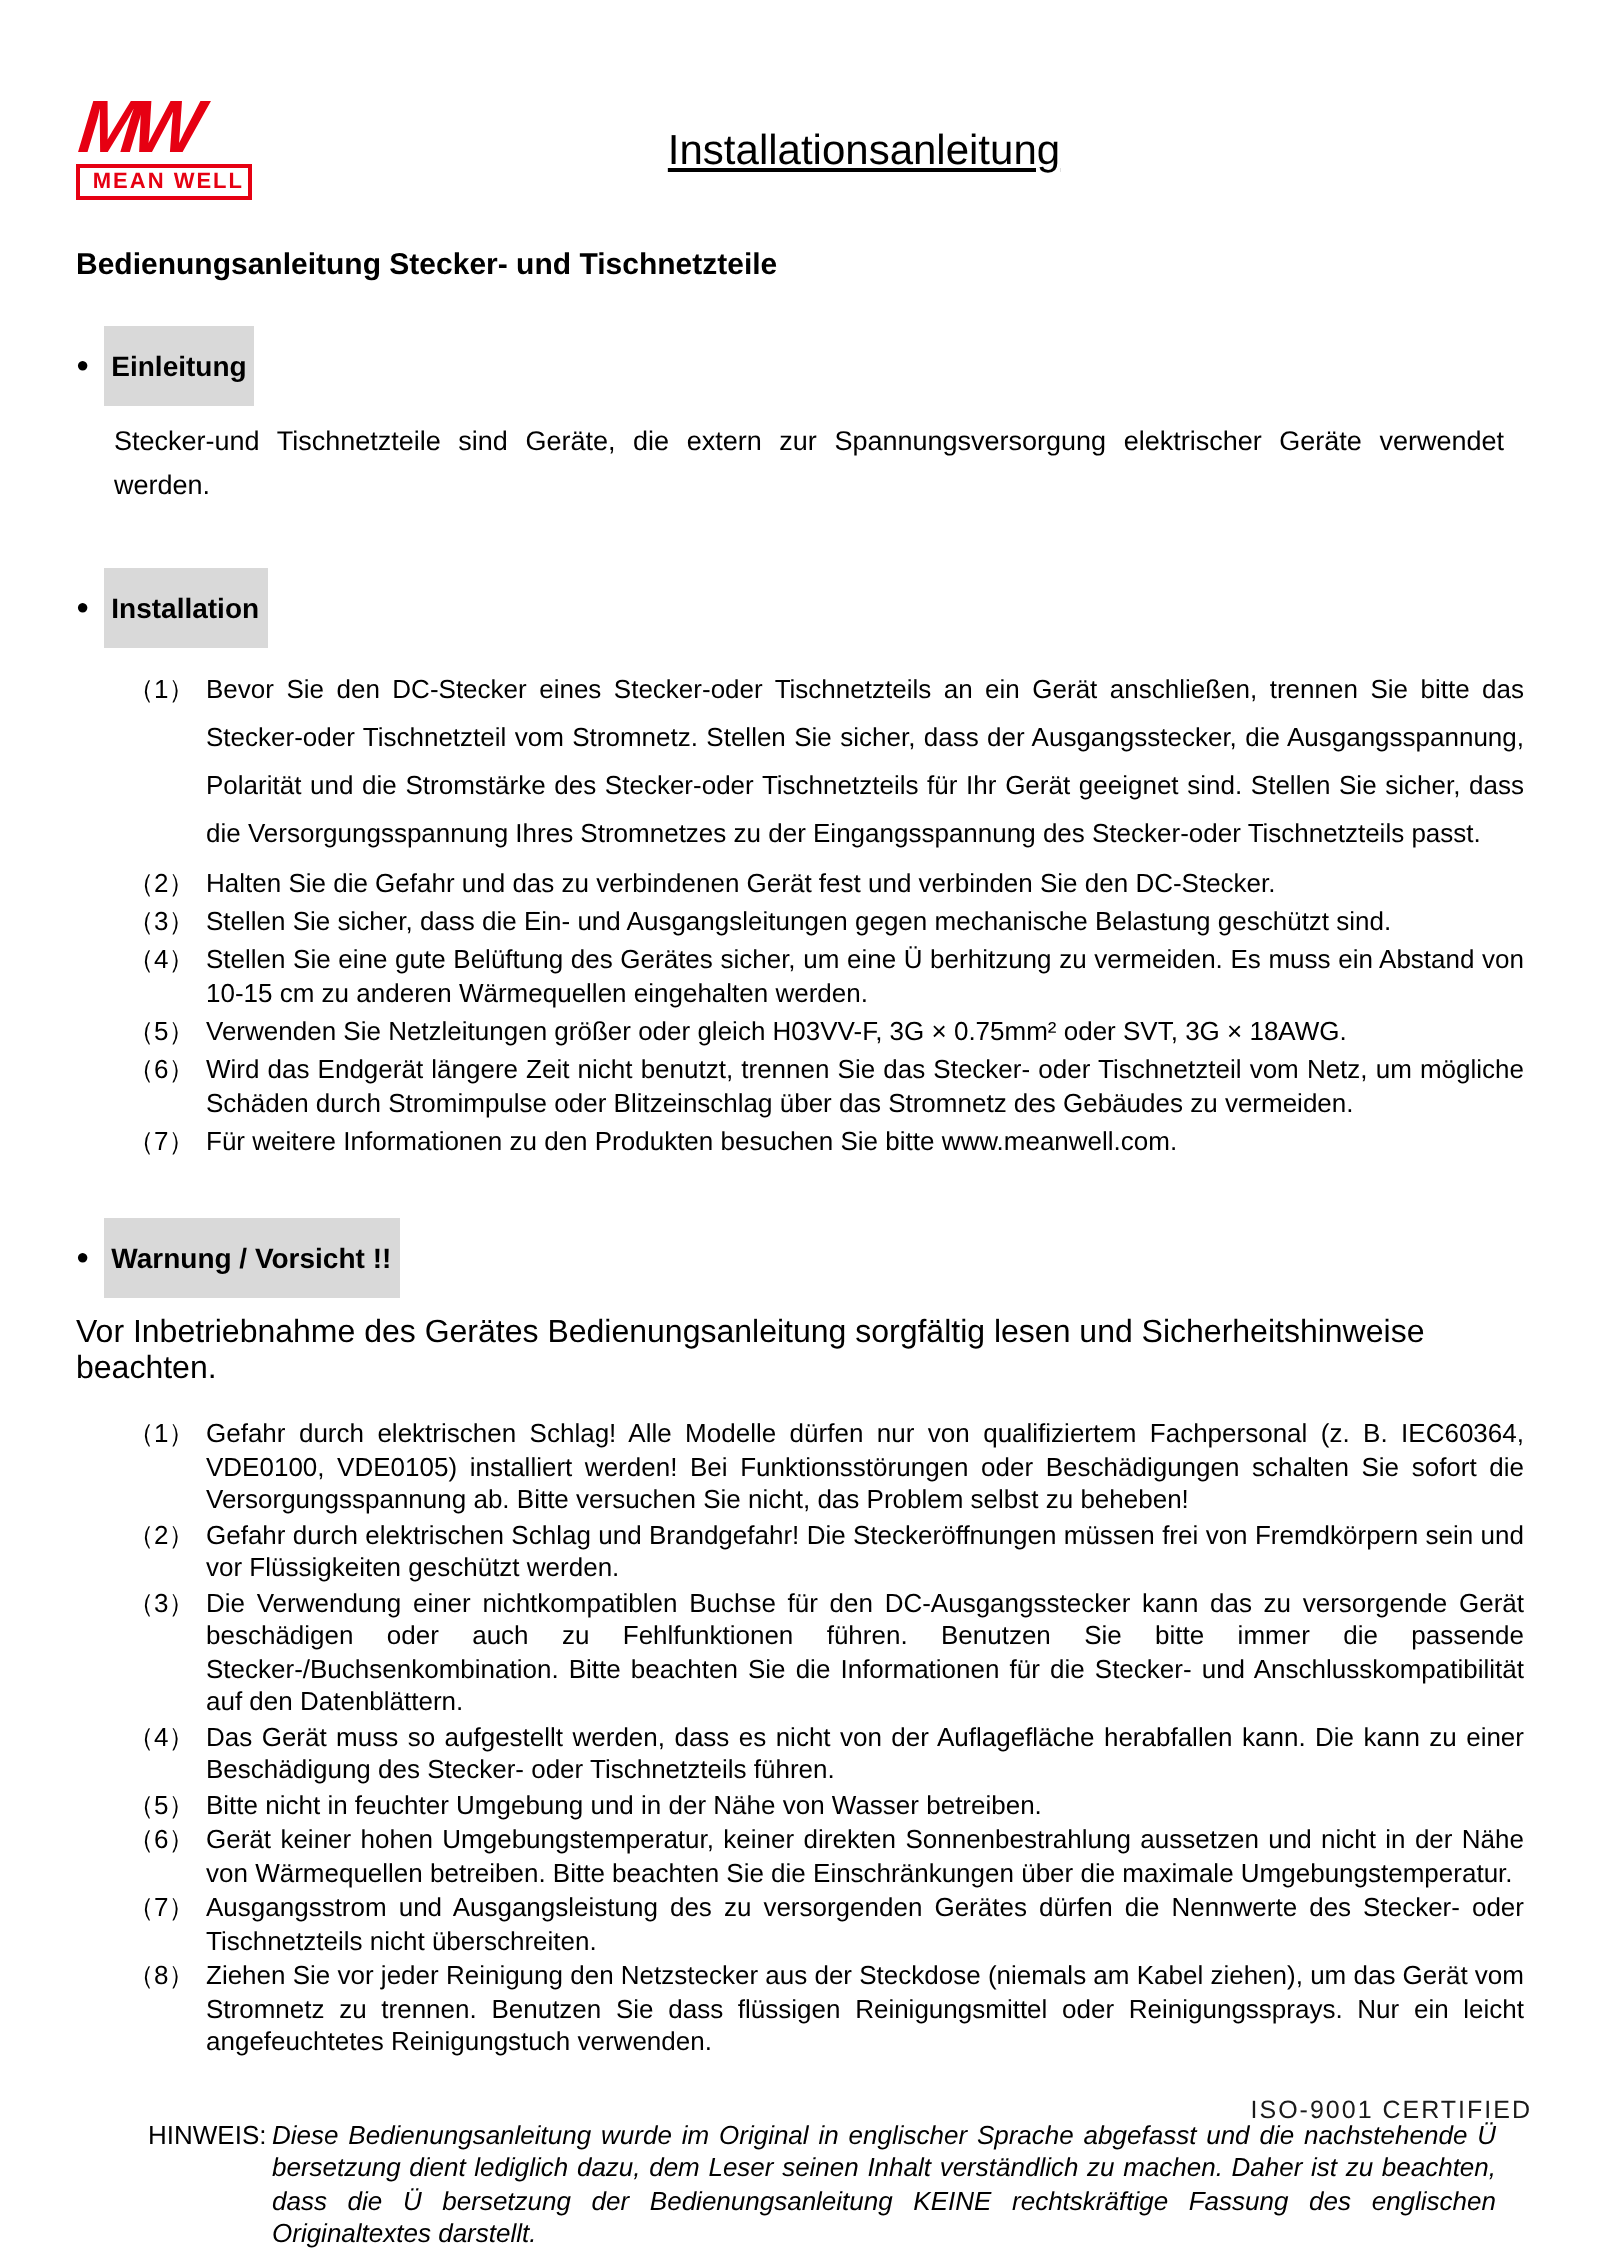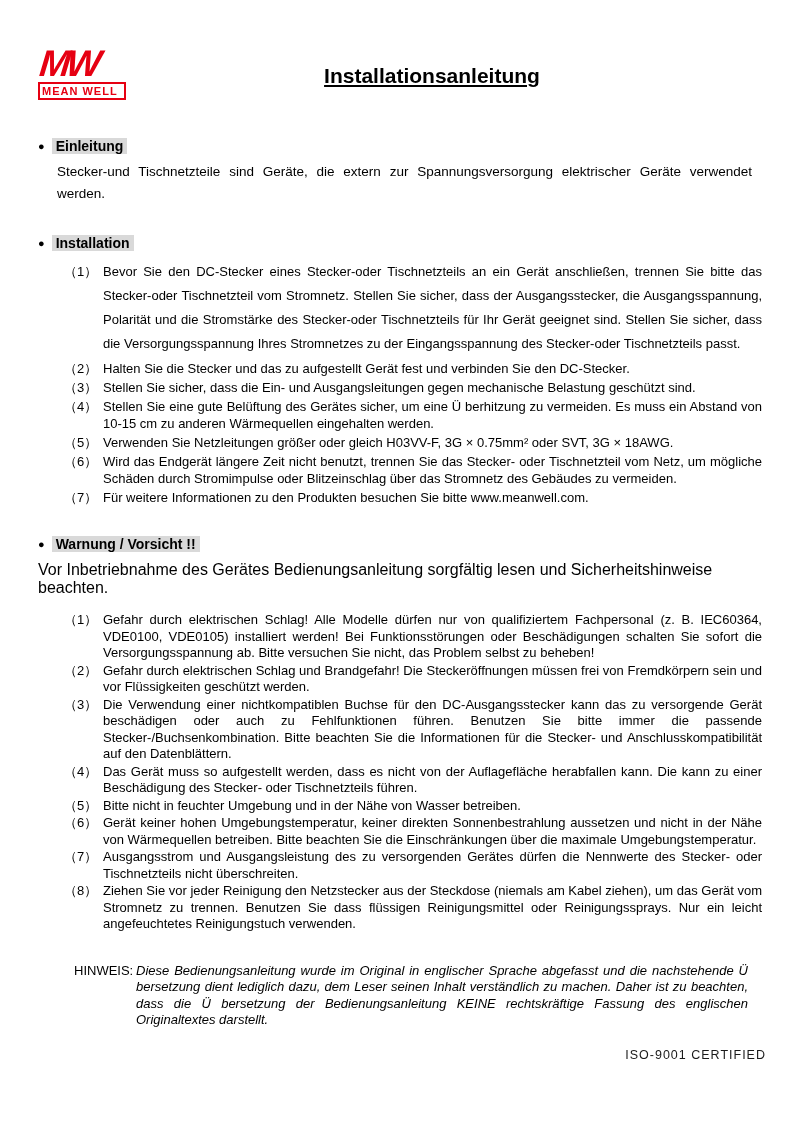--- a/index.html
+++ b/index.html
@@ -18,35 +18,35 @@
   .header{display:flex;align-items:flex-start;height:76px;}
   .logo{flex:0 0 104px;margin-top:8px;}
   .logo-mark{
     color:#e60012;font-weight:bold;font-style:italic;
     font-size:37px;line-height:32px;letter-spacing:-4px;
     transform:skewX(-6deg);transform-origin:left bottom;
   }
   .logo-box{
     margin-top:2px;border:2px solid #e60012;color:#e60012;
     font-weight:bold;font-size:11px;letter-spacing:1px;
-    text-align:left;padding:1px 2px;width:88px;box-sizing:border-box;
+    text-align:right;padding:1px 2px;width:88px;box-sizing:border-box;
   }
   .title{
     flex:1;text-align:center;margin:24px 40px 0 0;
-    font-size:21px;font-weight:bold;text-decoration:underline;
+    font-size:21px;font-weight:normal;text-decoration:underline;
   }
   .subtitle{font-weight:bold;font-size:15px;margin-top:8px;}
   .subtitle + .subtitle{margin-top:13px;}
 
   
   .sec{margin-top:30px;}
   .sec.first{margin-top:22px;}
   .sec-head{display:flex;align-items:center;gap:7px;font-size:14px;font-weight:bold;}
   .bullet{font-size:11px;line-height:1;}
-  .hl{background:#d9d9d9;padding:0 4px;}
+  .hl{background:#d9d9d9;padding:12px 4px;}
 
   .einleitung-body{
     margin:7px 10px 0 19px;font-size:13.5px;line-height:22px;text-align:justify;
   }
 
   .list{margin-top:9px;}
   .item{
     display:flex;margin-left:26px;font-size:13px;line-height:17px;margin-bottom:2px;
   }
   .item .marker{flex:0 0 39px;}
@@ -75,20 +75,21 @@
 <div class="page">
 
   <header class="header">
     <div class="logo">
       <div class="logo-mark">MW</div>
       <div class="logo-box">MEAN WELL</div>
     </div>
     <h1 class="title">Installationsanleitung</h1>
   </header>
 
+  <div class="subtitle">Bedienungsanleitung Stecker- und Tischnetzteile</div>
 
   <section class="sec first">
     <div class="sec-head">
       <span class="bullet">●</span>
       <span class="hl">Einleitung</span>
     </div>
     <p class="einleitung-body">Stecker-und Tischnetzteile sind Geräte, die extern zur Spannungsversorgung elektrischer Geräte verwendet werden.</p>
   </section>
 
   <section class="sec">
@@ -96,21 +97,21 @@
       <span class="bullet">●</span>
       <span class="hl">Installation</span>
     </div>
     <div class="list">
       <div class="item loose">
         <span class="marker">（1）</span>
         <span class="txt">Bevor Sie den DC-Stecker eines Stecker-oder Tischnetzteils an ein Gerät anschließen, trennen Sie bitte das Stecker-oder Tischnetzteil vom Stromnetz. Stellen Sie sicher, dass der Ausgangsstecker, die Ausgangsspannung, Polarität und die Stromstärke des Stecker-oder Tischnetzteils für Ihr Gerät geeignet sind. Stellen Sie sicher, dass die Versorgungsspannung Ihres Stromnetzes zu der Eingangsspannung des Stecker-oder Tischnetzteils passt.</span>
       </div>
       <div class="item">
         <span class="marker">（2）</span>
-        <span class="txt">Halten Sie die Stecker und das zu aufgestellt Gerät fest und verbinden Sie den DC-Stecker.</span>
+        <span class="txt">Halten Sie die Gefahr und das zu verbindenen Gerät fest und verbinden Sie den DC-Stecker.</span>
       </div>
       <div class="item">
         <span class="marker">（3）</span>
         <span class="txt">Stellen Sie sicher, dass die Ein- und Ausgangsleitungen gegen mechanische Belastung geschützt sind.</span>
       </div>
       <div class="item">
         <span class="marker">（4）</span>
         <span class="txt">Stellen Sie eine gute Belüftung des Gerätes sicher, um eine Ü berhitzung zu vermeiden. Es muss ein Abstand von 10-15 cm zu anderen Wärmequellen eingehalten werden.</span>
       </div>
       <div class="item">

